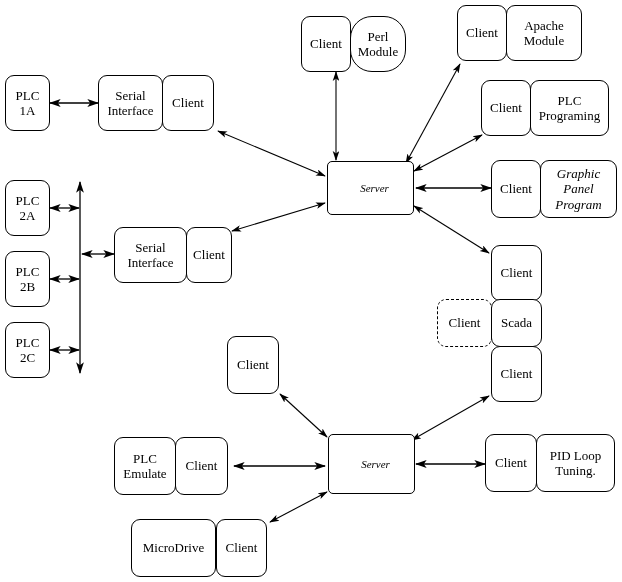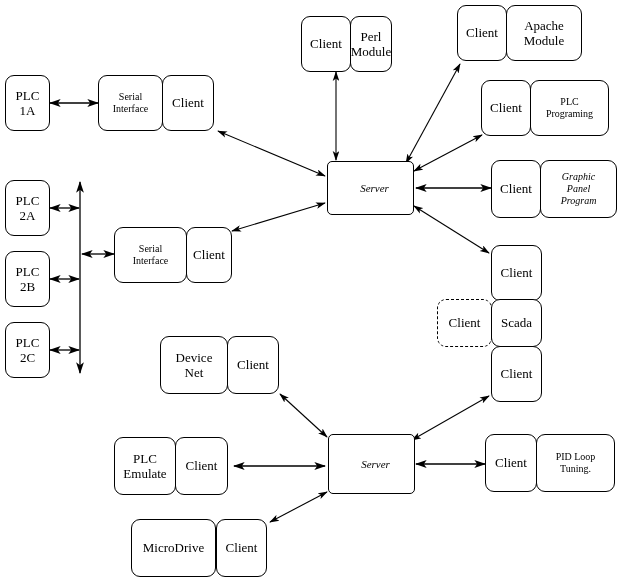--- a/index.html
+++ b/index.html
@@ -42,21 +42,21 @@
     border-style: dashed;
     border-width: 1px;
     z-index: 1;
   }
   .node .lbl {
     display: block;
     padding: 0 2px;
     white-space: pre-line;
   }
   .fs13 { font-size: 13px; }
-  .fs12 { font-size: 10px; }
+  .fs12 { font-size: 13px; }
   .svr { font-style: italic; font-size: 11px; margin-left: 8px; }
 </style>
 </head>
 <body>
 
 <div id="canvas">
 
   <svg class="edges" viewBox="0 0 622 582" xmlns="http://www.w3.org/2000/svg">
     <defs>
       <marker id="ah" markerWidth="9" markerHeight="9" refX="8.2" refY="3" orient="auto" markerUnits="strokeWidth">
@@ -130,21 +130,21 @@
     <span class="lbl fs12">Serial
 Interface</span>
   </div>
   <div class="node fs13" style="left:186px; top:227px; width:46px; height:56px;">
     <span class="lbl">Client</span>
   </div>
 
   <div class="node fs13" style="left:301px; top:16px; width:50px; height:56px;">
     <span class="lbl">Client</span>
   </div>
-  <div class="node fs13" style="left:350px; top:16px; width:42px; height:56px;">
+  <div class="node fs13" style="left:350px; top:16px; width:56px; height:56px;border-radius:22px;">
     <span class="lbl">Perl
 Module</span>
   </div>
 
   <div class="node fs13" style="left:457px; top:5px; width:50px; height:56px;">
     <span class="lbl">Client</span>
   </div>
   <div class="node fs13" style="left:506px; top:5px; width:76px; height:56px;">
     <span class="lbl">Apache
 Module</span>
@@ -177,24 +177,20 @@
   <div class="node fs13 dashed" style="left:437px; top:299px; width:55px; height:48px;">
     <span class="lbl">Client</span>
   </div>
   <div class="node fs13" style="left:491px; top:299px; width:51px; height:48px;text-align:center;">
     <span class="lbl">Scada</span>
   </div>
   <div class="node fs13" style="left:491px; top:346px; width:51px; height:56px;">
     <span class="lbl">Client</span>
   </div>
 
-  <div class="node fs13" style="left:160px; top:336px; width:68px; height:58px;">
-    <span class="lbl">Device
-Net</span>
-  </div>
   <div class="node fs13" style="left:227px; top:336px; width:52px; height:58px;">
     <span class="lbl">Client</span>
   </div>
 
   <div class="node fs13" style="left:114px; top:437px; width:62px; height:58px;">
     <span class="lbl">PLC
 Emulate</span>
   </div>
   <div class="node fs13" style="left:175px; top:437px; width:53px; height:58px;">
     <span class="lbl">Client</span>

